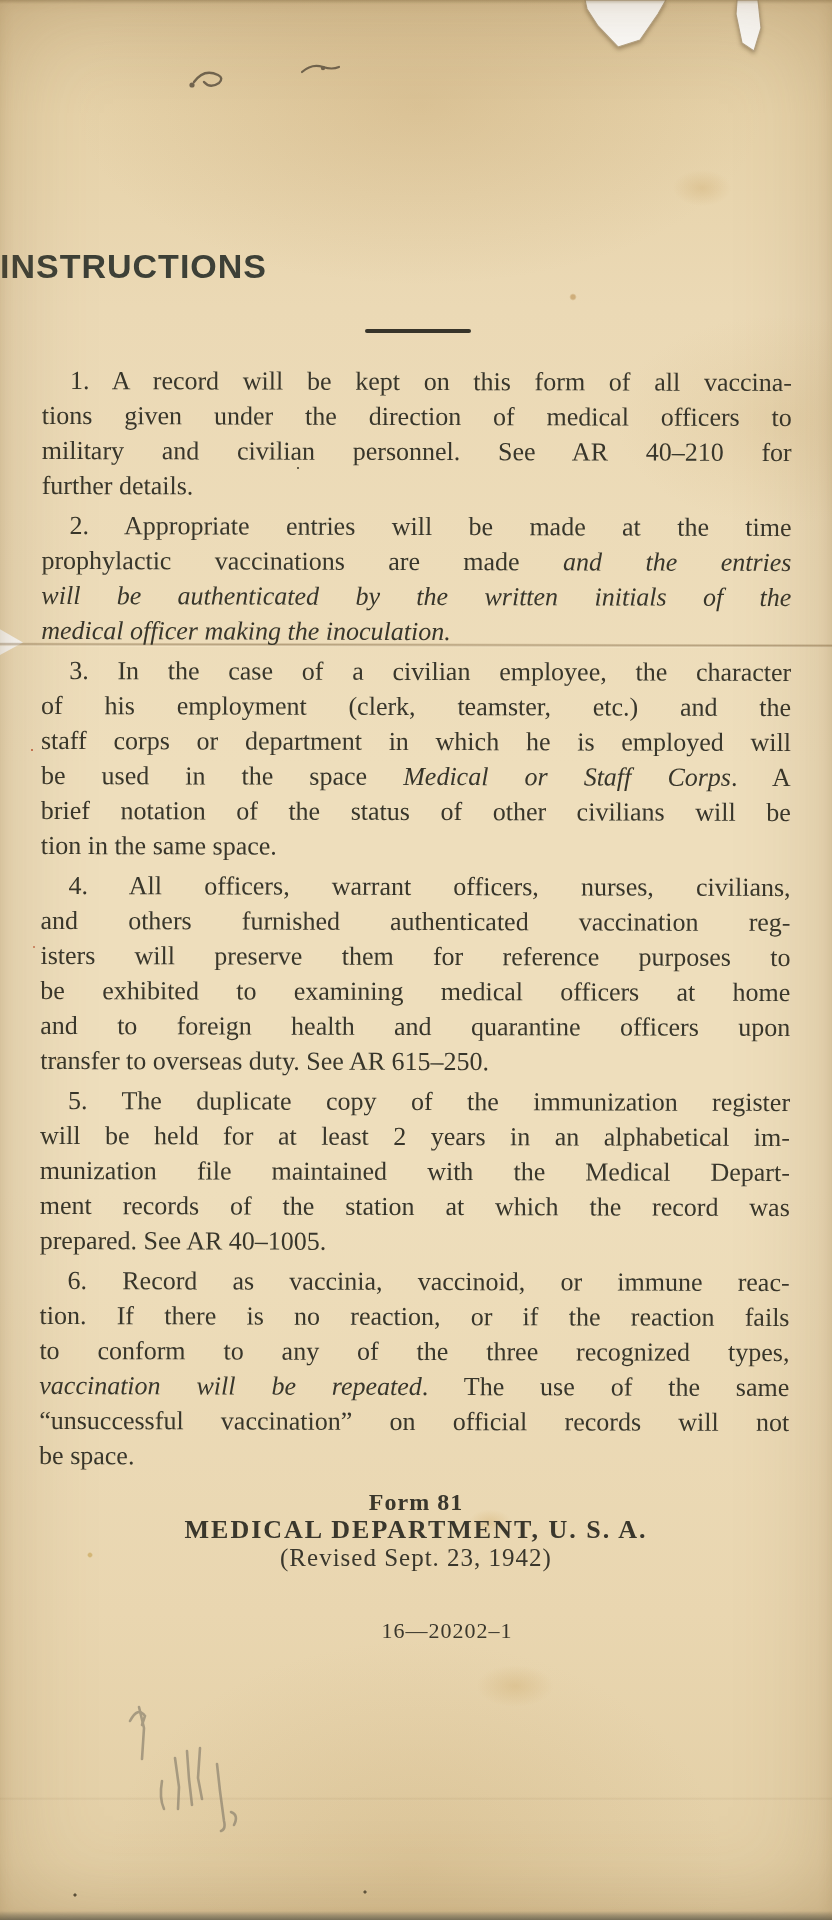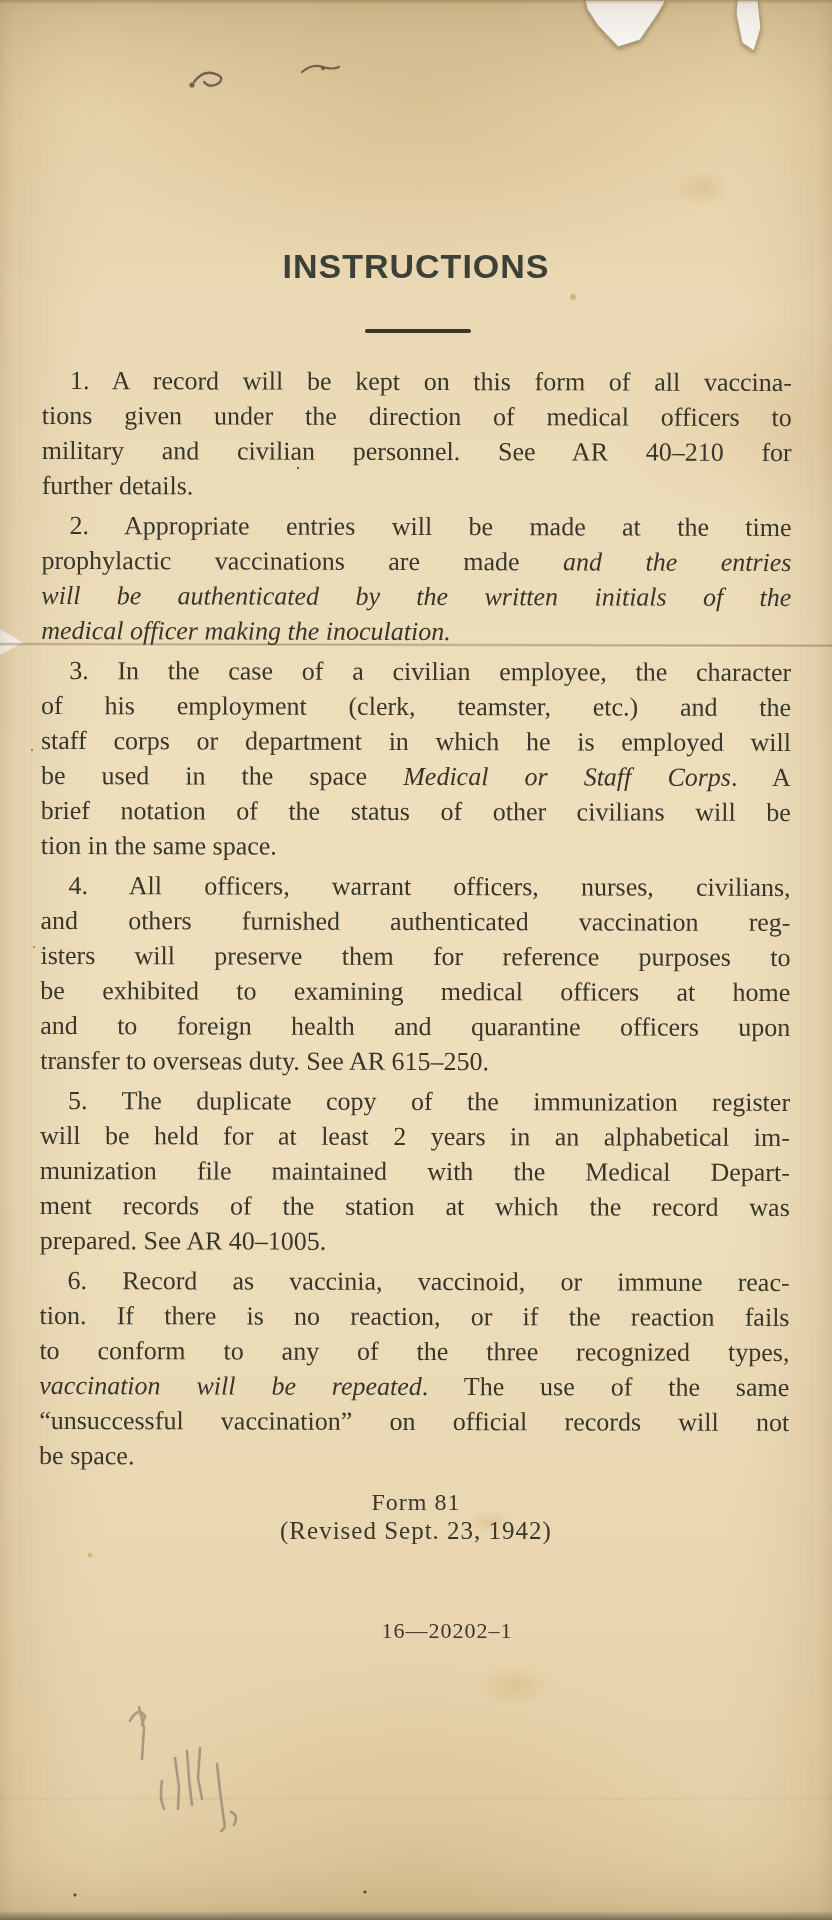--- a/index.html
+++ b/index.html
@@ -33,21 +33,21 @@
       radial-gradient(circle 4px at 58px 1060px,  rgba(180,140,70,.35) 0 40%, transparent 75%),
       radial-gradient(ellipse 42px 26px at 702px 188px, rgba(206,172,112,.38), transparent 70%),
       radial-gradient(ellipse 30px 18px at 490px 1522px, rgba(206,166,96,.32), transparent 70%),
       radial-gradient(ellipse 55px 30px at 515px 1686px, rgba(200,162,95,.3), transparent 70%),
       radial-gradient(ellipse 480px 250px at 420px 105px, rgba(184,148,94,.26), transparent 72%),
       radial-gradient(ellipse 430px 320px at 416px 1870px, rgba(188,154,98,.22), transparent 72%),
       radial-gradient(ellipse 220px 140px at 780px 420px, rgba(200,168,112,.18), transparent 75%);
   }
   .title{
     position:absolute;top:247px;left:0;width:100%;
-    text-align:center;
+    text-align:left;
     font-family:"Liberation Sans", sans-serif;
     font-weight:700;font-size:34px;letter-spacing:1px;
     color:#3d4037;
   }
   .title-rule{
     position:absolute;top:329px;left:50%;margin-left:-51px;
     width:106px;height:4px;background:#37342a;border-radius:2px;
   }
   .bodytext{
     position:absolute;left:42px;top:363px;width:750px;
@@ -59,21 +59,21 @@
     text-align:justify;text-align-last:justify;
     white-space:normal;overflow:hidden;
   }
   .line.first{text-indent:28px;}
   .line.last{text-align-last:left;}
   .line em{font-style:italic;}
   .footer{
     position:absolute;top:1489px;left:0;width:100%;
     text-align:center;color:#3a372c;
   }
-  .footer .f1{font-size:24px;font-weight:400;letter-spacing:1px;line-height:27px;}
+  .footer .f1{font-size:24px;font-weight:700;letter-spacing:1px;line-height:27px;}
   .footer .f2{font-size:26px;font-weight:600;letter-spacing:2px;line-height:27px;}
   .footer .f3{font-size:25px;letter-spacing:1px;line-height:29px;font-family:Liberation Serif, serif;}
   .printcode{
     position:absolute;top:1618px;left:0;width:100%;text-align:center;
     font-size:22px;letter-spacing:1px;color:#3a372c;
     transform:translateX(31px);
   }
   .crease{
     position:absolute;left:0;width:832px;height:4px;pointer-events:none;
     background:linear-gradient(180deg, rgba(120,90,45,0) 0%, rgba(104,76,38,.42) 45%, rgba(255,246,222,.4) 100%);
@@ -167,20 +167,21 @@
         <div class="line"><span>tion. If there is no reaction, or if the reaction fails</span></div>
         <div class="line"><span>to conform to any of the three recognized types,</span></div>
         <div class="line"><em>vaccination will be repeated</em><span>. The use of the same</span></div>
         <div class="line"><span>“unsuccessful vaccination” on official records will not</span></div>
         <div class="line last"><span>be space.</span></div>
       </div>
     </div>
 
   <div class="footer">
     <div class="f1">Form 81</div>
+    <div class="f2">MEDICAL DEPARTMENT, U. S. A.</div>
     <div class="f3">(Revised Sept. 23, 1942)</div>
   </div>
 
   <div class="printcode">16—20202–1</div>
 
   <svg class="pencil-svg" width="150" height="160" viewBox="0 0 150 160">
     <g fill="none" stroke="#7e7666" stroke-width="2.6" stroke-linecap="round">
       <path d="M25,36 q8,-15 15,-5 l-3,9"></path>
       <path d="M34,22 l5,21 l-2,31"></path>
       <path d="M57,96 q-3,17 2,28"></path>

